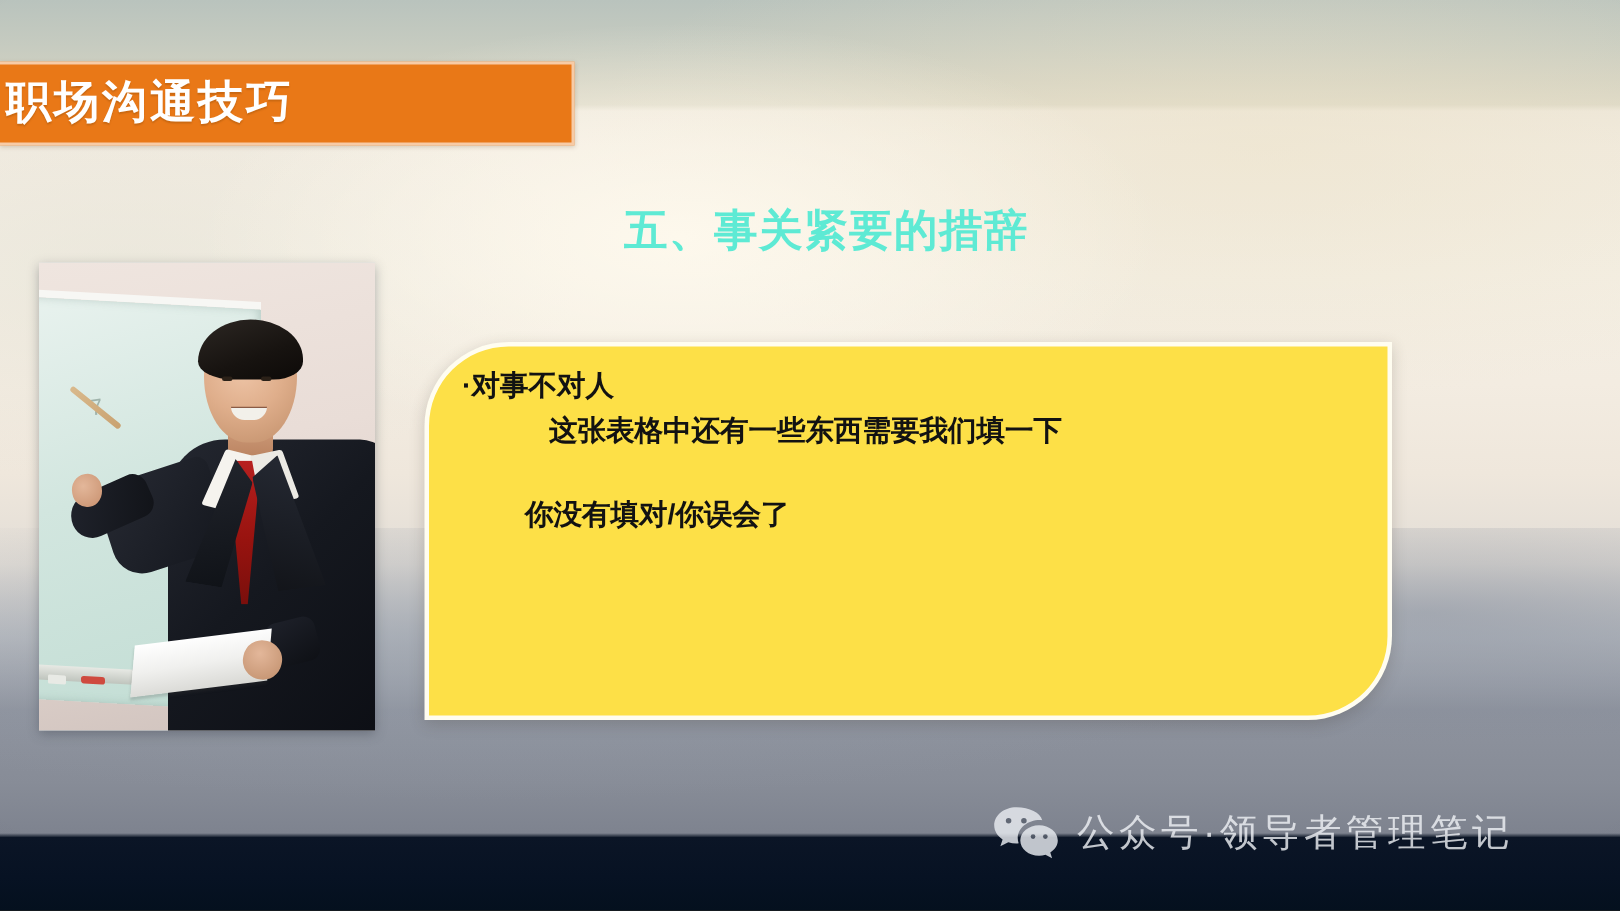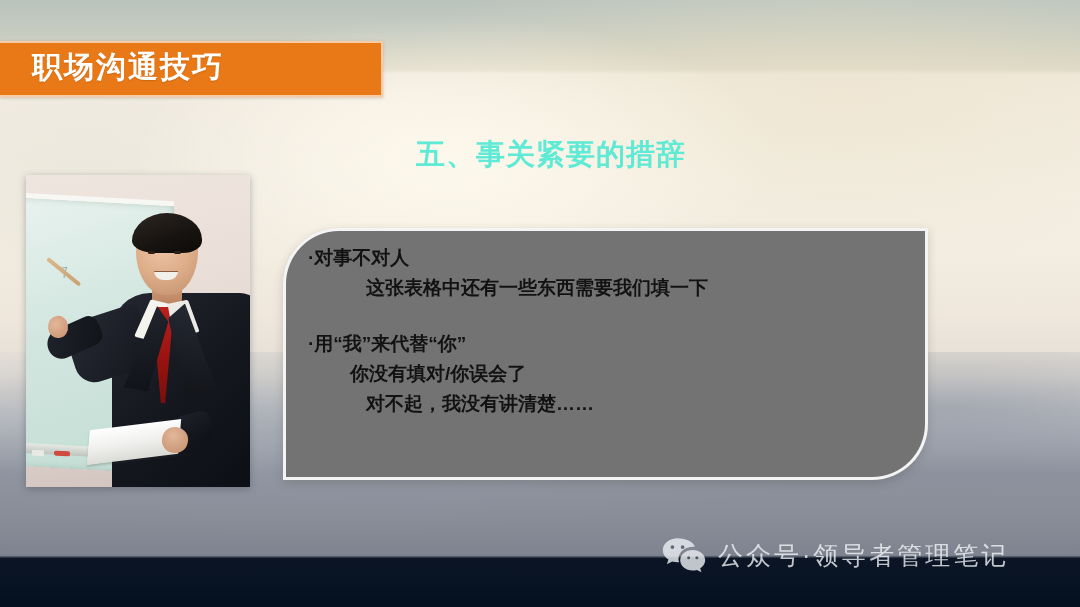--- a/index.html
+++ b/index.html
@@ -86,24 +86,23 @@
     box-sizing: border-box;
     display: flex;
     align-items: center;
     box-shadow: 0 1px 3px rgba(90,60,20,.22);
   }
   .title-banner .title-text {
     color: #ffffff;
     font-size: 30px;
     font-weight: 700;
     letter-spacing: 2px;
-    margin-left: 32px;
+    margin-left: 4px;
     line-height: 1;
     text-shadow: 0 1px 1px rgba(130,70,10,.30);
-    font-family: Liberation Mono, monospace;
   }
 
   
   .section-heading {
     position: absolute;
     left: 416px;
     top: 137px;
     font-size: 29px;
     font-weight: 700;
     color: #5eead4;
@@ -320,21 +319,21 @@
     transform: rotate(-14deg);
   }
 
   
   .content-card {
     position: absolute;
     left: 283px;
     top: 228px;
     width: 645px;
     height: 252px;
-    background: #737373;
+    background: #fde047;
     border: 3px solid rgba(255,255,255,.92);
     box-sizing: border-box;
     border-radius: 56px 0 56px 0;
     box-shadow: 0 3px 10px rgba(60,50,40,.20);
   }
   .card-body {
     position: absolute;
     left: 22px;
     top: 12px;
     right: 16px;
@@ -426,23 +425,21 @@
     <div class="card-body">
 
       <div class="bullet-block">
         <div class="line ind-0">·对事不对人</div>
         <div class="line ind-2">这张表格中还有一些东西需要我们填一下</div>
       </div>
 
       <div class="block-gap"></div>
 
       <div class="bullet-block">
-        <div class="line ind-0">·用“我”来代替“你”</div>
         <div class="line ind-1">你没有填对/你误会了</div>
-        <div class="line ind-2">对不起，我没有讲清楚……</div>
       </div>
 
     </div>
   </div>
 
   <div class="watermark">
     <span class="wechat-icon">
       <svg width="44" height="36" viewBox="0 0 44 36" xmlns="http://www.w3.org/2000/svg">
         <path d="M15.6 1.2C7.4 1.2 0.8 6.6 0.8 13.2c0 3.8 2.2 7.2 5.6 9.4l-1.5 4.6 5.3-2.7c1.7 0.5 3.5 0.8 5.4 0.8 0.5 0 1 0 1.5-0.1-0.4-1.1-0.6-2.2-0.6-3.4 0-6.7 6.6-12.1 14.8-12.1 0.5 0 1 0 1.5 0.1C31.6 4.9 24.4 1.2 15.6 1.2z" fill="#e9ecf1"></path>
         <circle cx="10.4" cy="10.1" r="1.85" fill="#5b6270"></circle>

